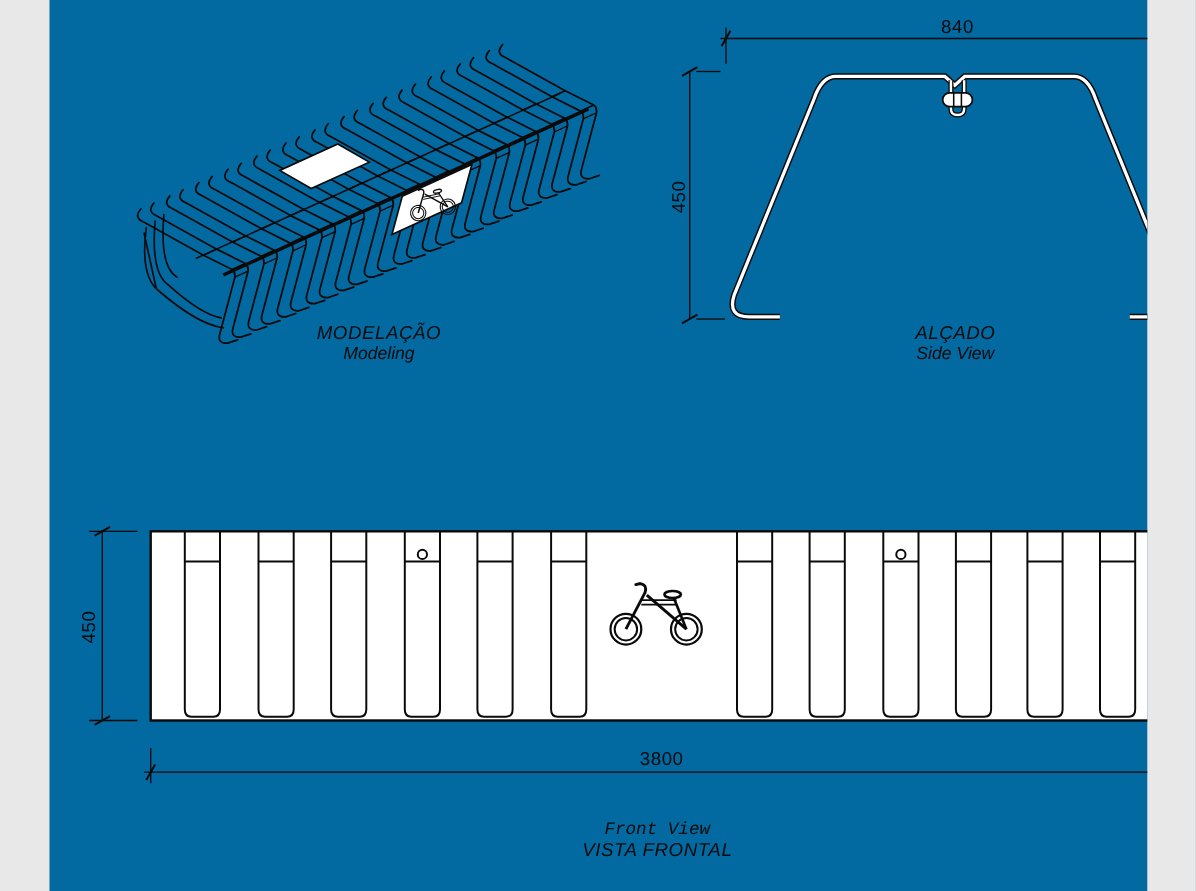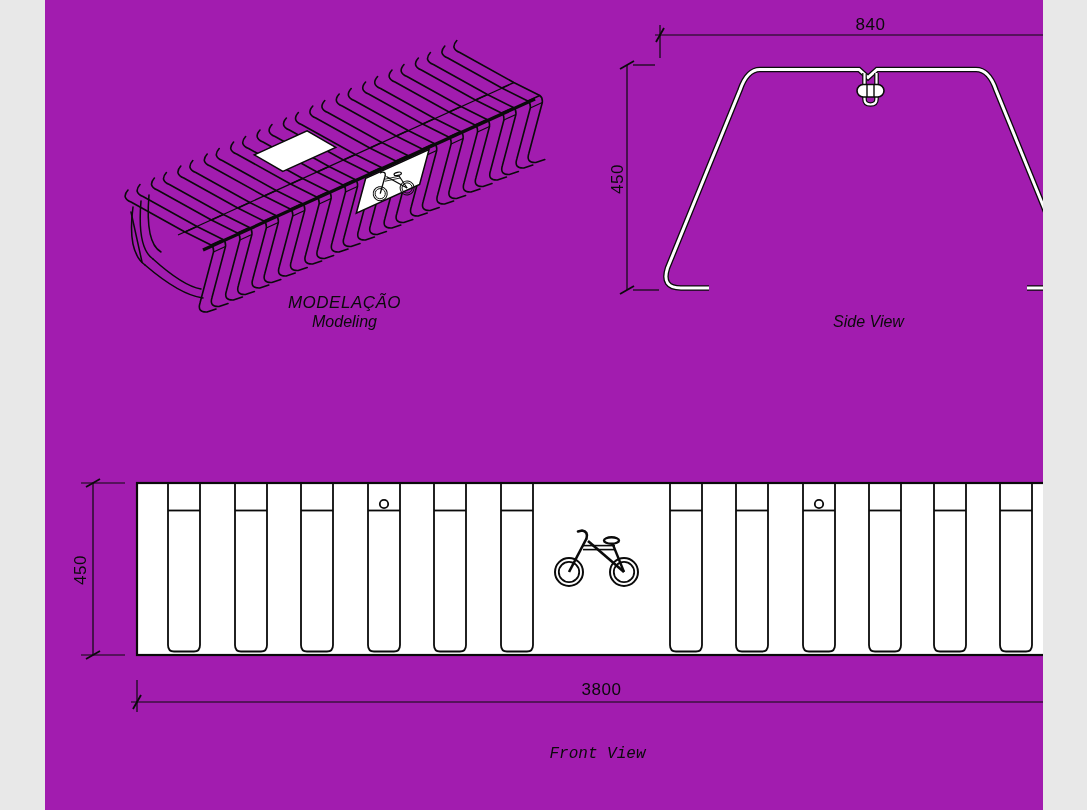--- a/index.html
+++ b/index.html
@@ -1,17 +1,17 @@
 <!DOCTYPE html>
 <html><head>
 <meta charset="utf-8">
 <style>
   html,body{margin:0;padding:0;background:#e8e8e8;}
   #sheet{
-    position:relative;width:998px;height:810px;background:#a21caf;
+    position:relative;width:998px;height:810px;background:#0369a1;
     font-family:"Liberation Sans",sans-serif;color:#0a0a0a;overflow:hidden;
     margin:0 auto;
   }
   #sheet svg{position:absolute;left:0;top:0;}
   .txt{position:absolute;text-align:center;white-space:nowrap;color:#0a0a0a;}
   .dim{font-size:17px;letter-spacing:.5px;}
   .dim-vert{transform:rotate(-90deg);transform-origin:center center;}
   .cap{font-size:17px;font-style:italic;letter-spacing:.5px;}
   .sub{font-size:16px;font-style:italic;}
 </style>
@@ -165,17 +165,19 @@
 
 <div class="txt dim dim-vert" style="left:551px;top:169px;width:44px;">450</div>
 
 <div class="txt dim dim-vert" style="left:14px;top:560px;width:44px;">450</div>
 
 <div class="txt dim" style="left:517px;top:680px;width:80px;">3800</div>
 
 <div class="txt cap" style="left:210px;top:293px;width:180px;">MODELAÇÃO</div>
 <div class="txt sub" style="left:210px;top:313px;width:180px;">Modeling</div>
 
+<div class="txt cap" style="left:734px;top:293px;width:180px;">ALÇADO</div>
 <div class="txt sub" style="left:734px;top:313px;width:180px;">Side View</div>
 
+<div class="txt cap" style="left:463px;top:763px;width:180px;">VISTA FRONTAL</div>
 <div class="txt sub" style="left:463px;top:745px;width:180px;font-family:Liberation Mono, monospace;">Front View</div>
 
 </div>
 
 </body></html>

